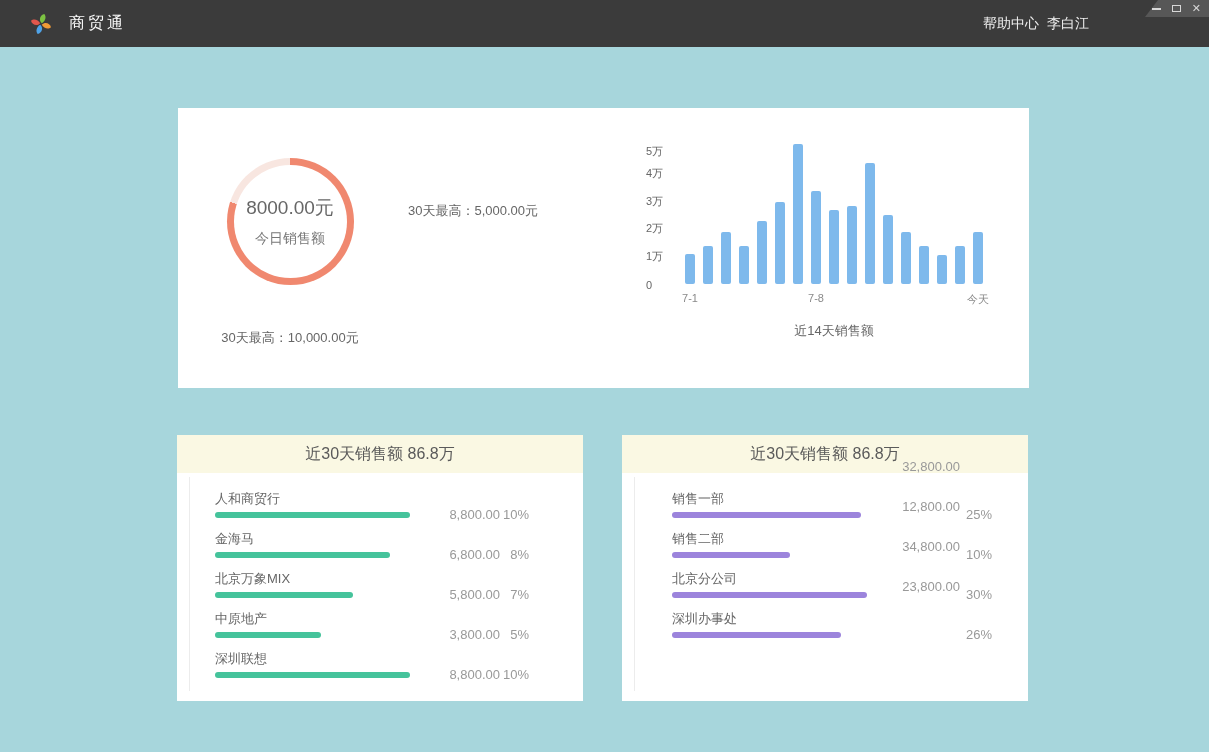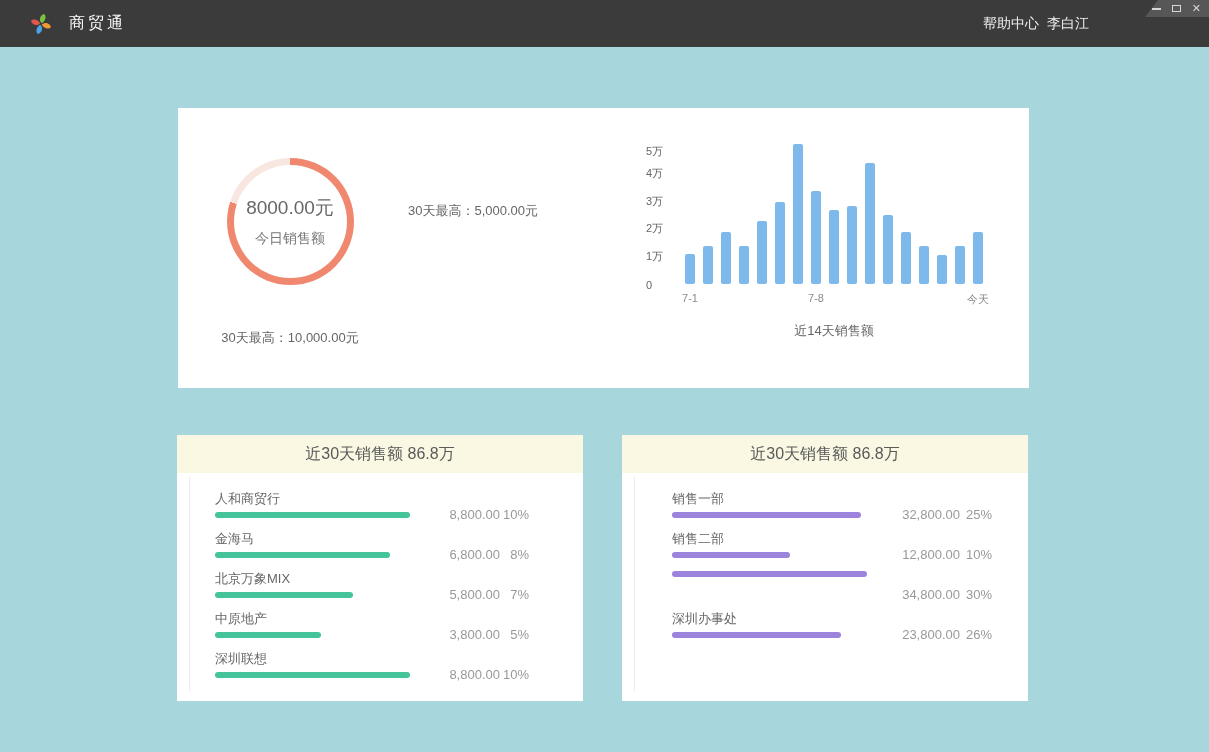--- a/index.html
+++ b/index.html
@@ -74,21 +74,21 @@
   }
   .rank-row { position:relative; height:27px; margin-bottom:13px; }
   .rank-name { font-size:13px; color:#666; line-height:16px; }
   .rank-bar { margin-top:5px; height:6px; border-radius:3px; }
   .rank-vals { position:absolute; bottom:-4px; display:flex; align-items:flex-start; font-size:13px; color:#999; }
   .rank-card.left  .rank-vals { right:54px; }
   .rank-card.right .rank-vals { right:36px; }
   .rank-amount { width:100px; text-align:right; }
   .rank-pct { text-align:right; }
   .rank-card.left  .rank-pct { width:29px; }
-  .rank-card.right .rank-pct { width:32px; }
+  .rank-card.right .rank-pct { width:32px;margin-top:48px; }
 </style>
 </head>
 <body>
 
 <div class="titlebar">
   <svg class="logo" viewBox="0 0 28 28">
     <g>
       <path d="M14.5 13 C10 11 10.5 5.5 14 3.5 C17 5 17.5 10 14.5 13 Z" fill="#7CC242" transform="rotate(18 14 14)"></path>
       <path d="M15 14.5 C17 10 22.5 10.5 24.5 14 C23 17 18 17.5 15 14.5 Z" fill="#F09A36" transform="rotate(18 14 14)"></path>
       <path d="M13.5 15 C18 17 17.5 22.5 14 24.5 C11 23 10.5 18 13.5 15 Z" fill="#4FA3E8" transform="rotate(18 14 14)"></path>
@@ -218,20 +218,21 @@
       </div>
       <div class="rank-row">
         <div class="rank-name">销售二部</div>
         <div class="rank-bar" style="width: 118px; background: rgb(156, 132, 220);"></div>
         <div class="rank-vals">
           <span class="rank-amount">12,800.00</span>
           <span class="rank-pct">10%</span>
         </div>
       </div>
       <div class="rank-row">
+        <div class="rank-name">北京分公司</div>
         <div class="rank-bar" style="width: 195px; background: rgb(156, 132, 220);"></div>
         <div class="rank-vals">
           <span class="rank-amount">34,800.00</span>
           <span class="rank-pct">30%</span>
         </div>
       </div>
       <div class="rank-row">
         <div class="rank-name">深圳办事处</div>
         <div class="rank-bar" style="width: 169px; background: rgb(156, 132, 220);"></div>
         <div class="rank-vals">

